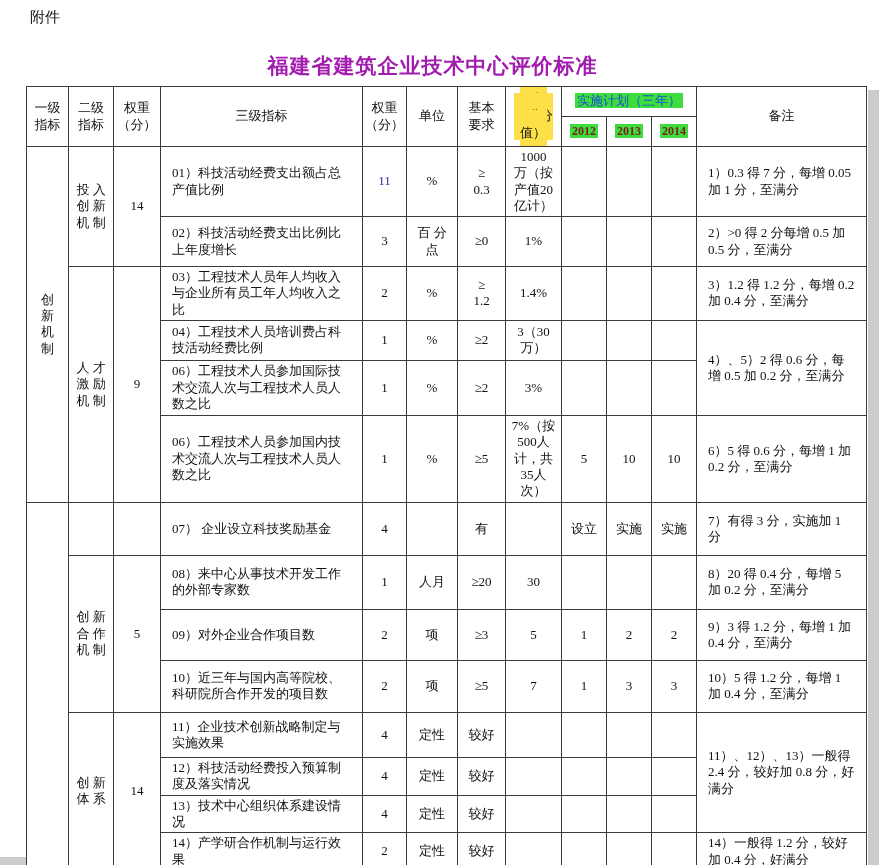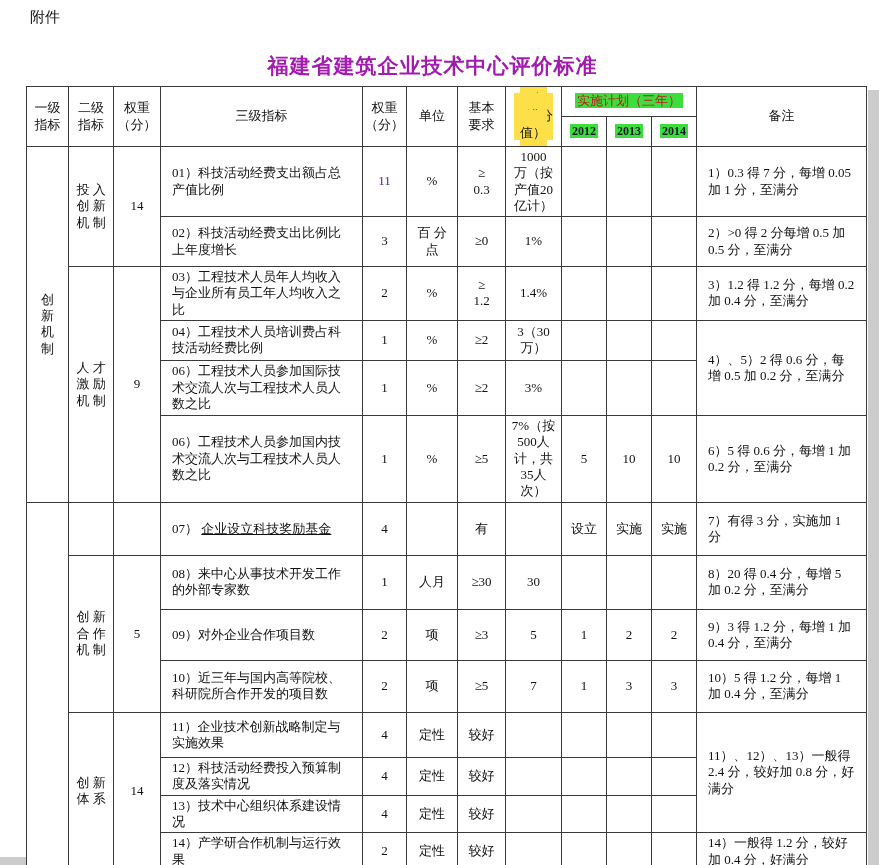--- a/index.html
+++ b/index.html
@@ -21,23 +21,23 @@
   .eval th, .eval td {
     border:1px solid #3a3a3a; font-size:13px; font-weight:normal;
     text-align:center; vertical-align:middle; padding:1px 2px;
     white-space:pre-line; line-height:1.25; overflow:hidden; word-break:break-all;
   }
   .left { text-align:left !important; padding:2px 11px !important; }
   .lvl1 { line-height:57px; font-size:14px; }
   .lvl2 { line-height:1.7; }
   .red  { color:#4c1d95; }
   .hl-y { background:#fde047; padding:16px 1px;font-family:Liberation Mono, monospace; }
-  .hl-g { background:#3ddd3d; color:#b91c1c; padding:0 2px; }
-  .hl-year { background:#3ddd3d; color:#0f172a; font-weight:bold; font-size:12px; padding:0 2px; }
-  .u { text-decoration:underline; }
+  .hl-g { background:#3ddd3d; color:#1d4ed8; padding:0 2px; }
+  .hl-year { background:#3ddd3d; color:#7f1d1d; font-weight:bold; font-size:12px; padding:0 2px; }
+  .u { }
   .right-band  { position:absolute; right:0; top:90px; width:11px; height:775px; background:#cccccc; }
   .bottom-band { position:absolute; left:0; top:857px; width:26px; height:8px; background:#cccccc; }
 </style>
 </head>
 <body>
 
 <div class="page">
   <div class="attachment">附件</div>
   <div class="doc-title">福建省建筑企业技术中心评价标准</div>
 
@@ -193,21 +193,21 @@
     </tr>
 
     <tr style="height:54px">
       <td rowspan="3" class="lvl2">创 新
 合 作
 机 制</td>
       <td rowspan="3">5</td>
       <td class="left">08）来中心从事技术开发工作的外部专家数</td>
       <td>1</td>
       <td>人月</td>
-      <td>≥30</td>
+      <td>≥20</td>
       <td>30</td>
       <td></td>
       <td></td>
       <td></td>
       <td class="left">8）20 得 0.4 分，每增 5 加 0.2 分，至满分</td>
     </tr>
 
     <tr style="height:51px">
       <td class="left">09）对外企业合作项目数</td>
       <td>2</td>

